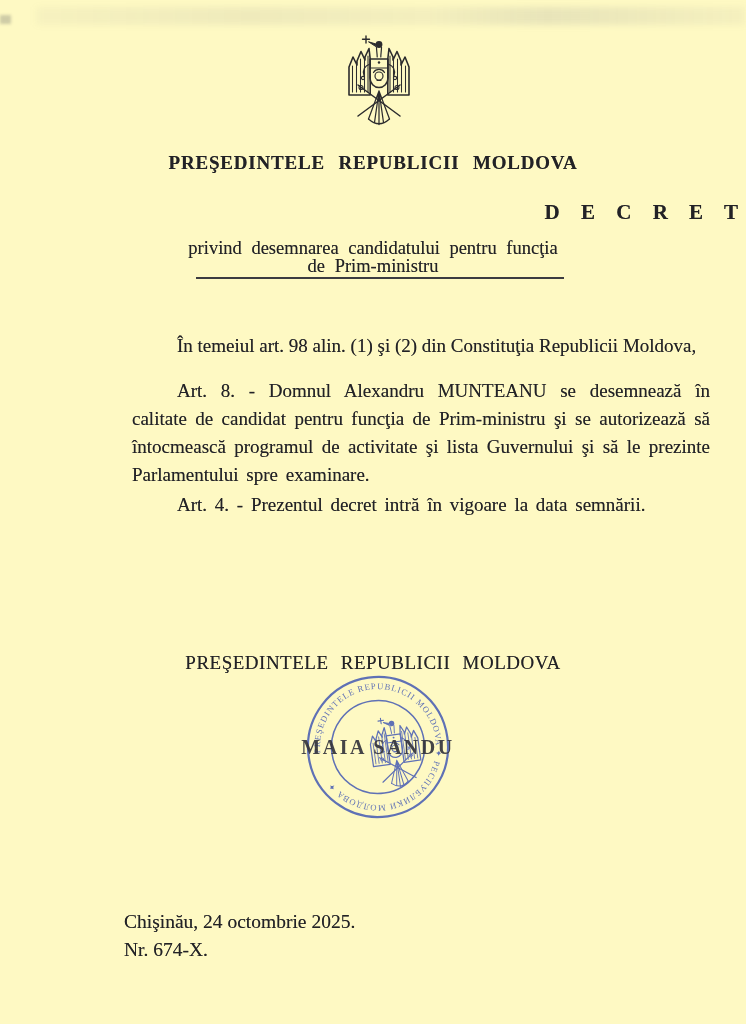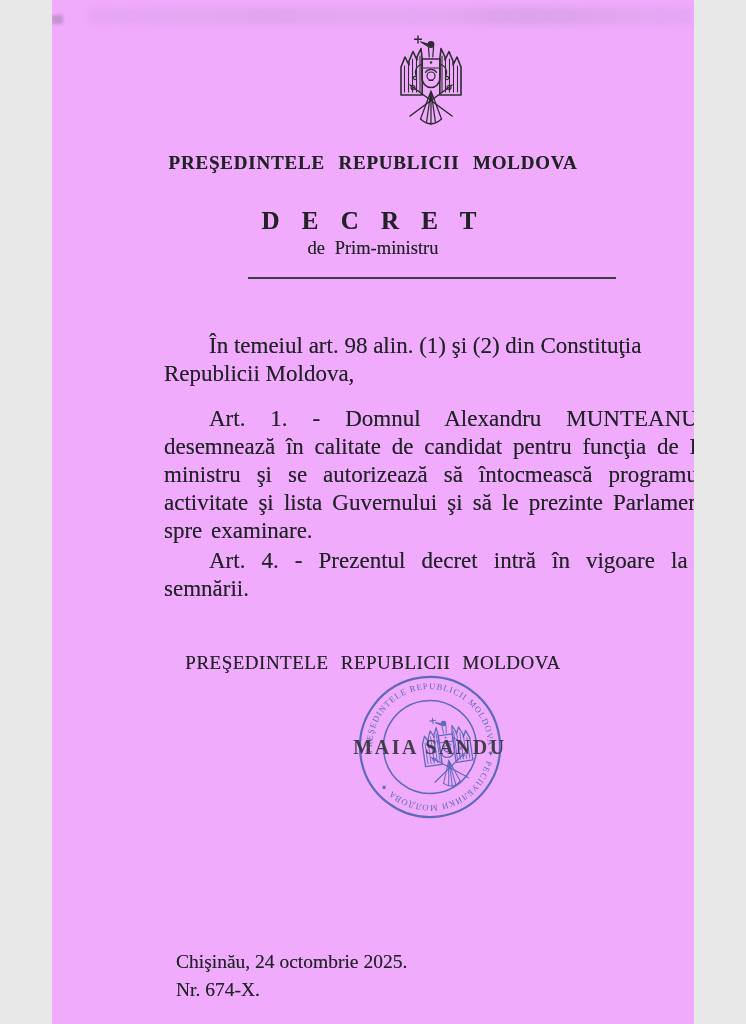--- a/index.html
+++ b/index.html
@@ -1,20 +1,20 @@
 <!DOCTYPE html>
 <html><head>
 <meta charset="utf-8">
 <style>
   html,body{margin:0;padding:0;background:#e8e8e8;}
   .page{
     position:relative;
-    width:642px;height:1024px;
+    width:746px;height:1024px;
     margin:0 auto;
-    background:#f0abfc;
+    background:#fef9c3;
     font-family:"Liberation Serif","DejaVu Serif",serif;
     color:#222226;
     overflow:hidden;
   }
   .txt{ text-shadow:0 0 .6px rgba(45,45,50,.55); }
 
   
   .scan-band{
     position:absolute;top:7px;left:36px;right:0;height:18px;
     background:linear-gradient(90deg,
@@ -31,37 +31,37 @@
   }
 
   .arms{ position:absolute; left:337px; top:33px; color:#2c2c2e; }
 
   .title{
     position:absolute;top:152px;left:0;width:100%;
     text-align:center;font-size:19px;font-weight:bold;
     letter-spacing:.8px;word-spacing:8px;
   }
   .decret{
-    position:absolute;top:207px;left:0;width:100%;
-    text-align:center;font-size:25px;font-weight:bold;
+    position:absolute;top:200px;left:0;width:100%;
+    text-align:right;font-size:21px;font-weight:bold;
     letter-spacing:8px;
   }
   .subject{
     position:absolute;top:239px;left:0;width:100%;
     text-align:center;font-size:18.5px;line-height:18px;
     word-spacing:5px;
   }
   .subject-rule{
     position:absolute;top:277px;left:196px;width:368px;height:0;
     border-top:2px solid #3c3c40;
   }
 
   .body-block{
-    position:absolute;left:112px;top:332px;width:578px;
-    font-size:23px;line-height:28px;
+    position:absolute;left:132px;top:332px;width:578px;
+    font-size:19px;line-height:28px;
   }
   .body-block p{margin:0;text-indent:45px;}
   .p-preamble{margin-bottom:17px !important;}
   .p-enactment{margin-bottom:14px !important;word-spacing:5px;}
   .p-article{margin-bottom:2px !important;text-align:justify;word-spacing:3px;}
 
   .sig-heading{
     position:absolute;top:652px;left:0;width:100%;
     text-align:center;font-size:19px;letter-spacing:.5px;word-spacing:7px;
   }
@@ -74,21 +74,21 @@
     font-family:"Liberation Serif","DejaVu Serif",serif;
     font-size:8.6px;letter-spacing:1px;fill:#4a5fb4;
   }
   .signer{
     position:absolute;top:736px;left:268px;width:220px;
     text-align:center;font-size:20px;font-weight:bold;
     letter-spacing:2.5px;color:#35353d;opacity:.92;
   }
 
   .footer{
-    position:absolute;left:124px;top:948px;
+    position:absolute;left:124px;top:908px;
     font-size:19.5px;line-height:27.5px;
   }
   .footer div{white-space:nowrap;}
 </style>
 </head>
 <body>
 
 <div class="page">
 
   <div class="scan-band"></div>
@@ -136,27 +136,28 @@
 
   <svg class="arms" width="84" height="100" viewBox="0 0 84 96">
     <use href="#md-emblem"></use>
   </svg>
 
   <div class="title txt">PREŞEDINTELE  REPUBLICII  MOLDOVA</div>
 
   <div class="decret txt">D E C R E T</div>
 
   <div class="subject txt">
+    <div>privind desemnarea candidatului pentru funcţia</div>
     <div>de Prim-ministru</div>
   </div>
   <div class="subject-rule"></div>
 
   <div class="body-block txt">
     <p class="p-preamble">În temeiul art. 98 alin. (1) şi (2) din Constituţia Republicii Moldova,</p>
-    <p class="p-article">Art. 1. - Domnul Alexandru MUNTEANU se desemnează în calitate de candidat pentru funcţia de Prim-ministru şi se autorizează să întocmească programul de activitate şi lista Guvernului şi să le prezinte Parlamentului spre examinare.</p>
+    <p class="p-article">Art. 8. - Domnul Alexandru MUNTEANU se desemnează în calitate de candidat pentru funcţia de Prim-ministru şi se autorizează să întocmească programul de activitate şi lista Guvernului şi să le prezinte Parlamentului spre examinare.</p>
     <p class="p-article">Art. 4. - Prezentul decret intră în vigoare la data semnării.</p>
   </div>
 
   <div class="sig-heading txt">PREŞEDINTELE  REPUBLICII  MOLDOVA</div>
 
   <svg class="stamp" viewBox="0 0 150 150">
     <circle cx="75" cy="75" r="70" fill="none" stroke="currentColor" stroke-width="2.2"></circle>
     <circle cx="75" cy="75" r="46.5" fill="none" stroke="currentColor" stroke-width="1.5"></circle>
     <path id="ringPath" d="M75 75 m-58 0 a58 58 0 1 1 116 0 a58 58 0 1 1 -116 0" fill="none"></path>
     <text>

